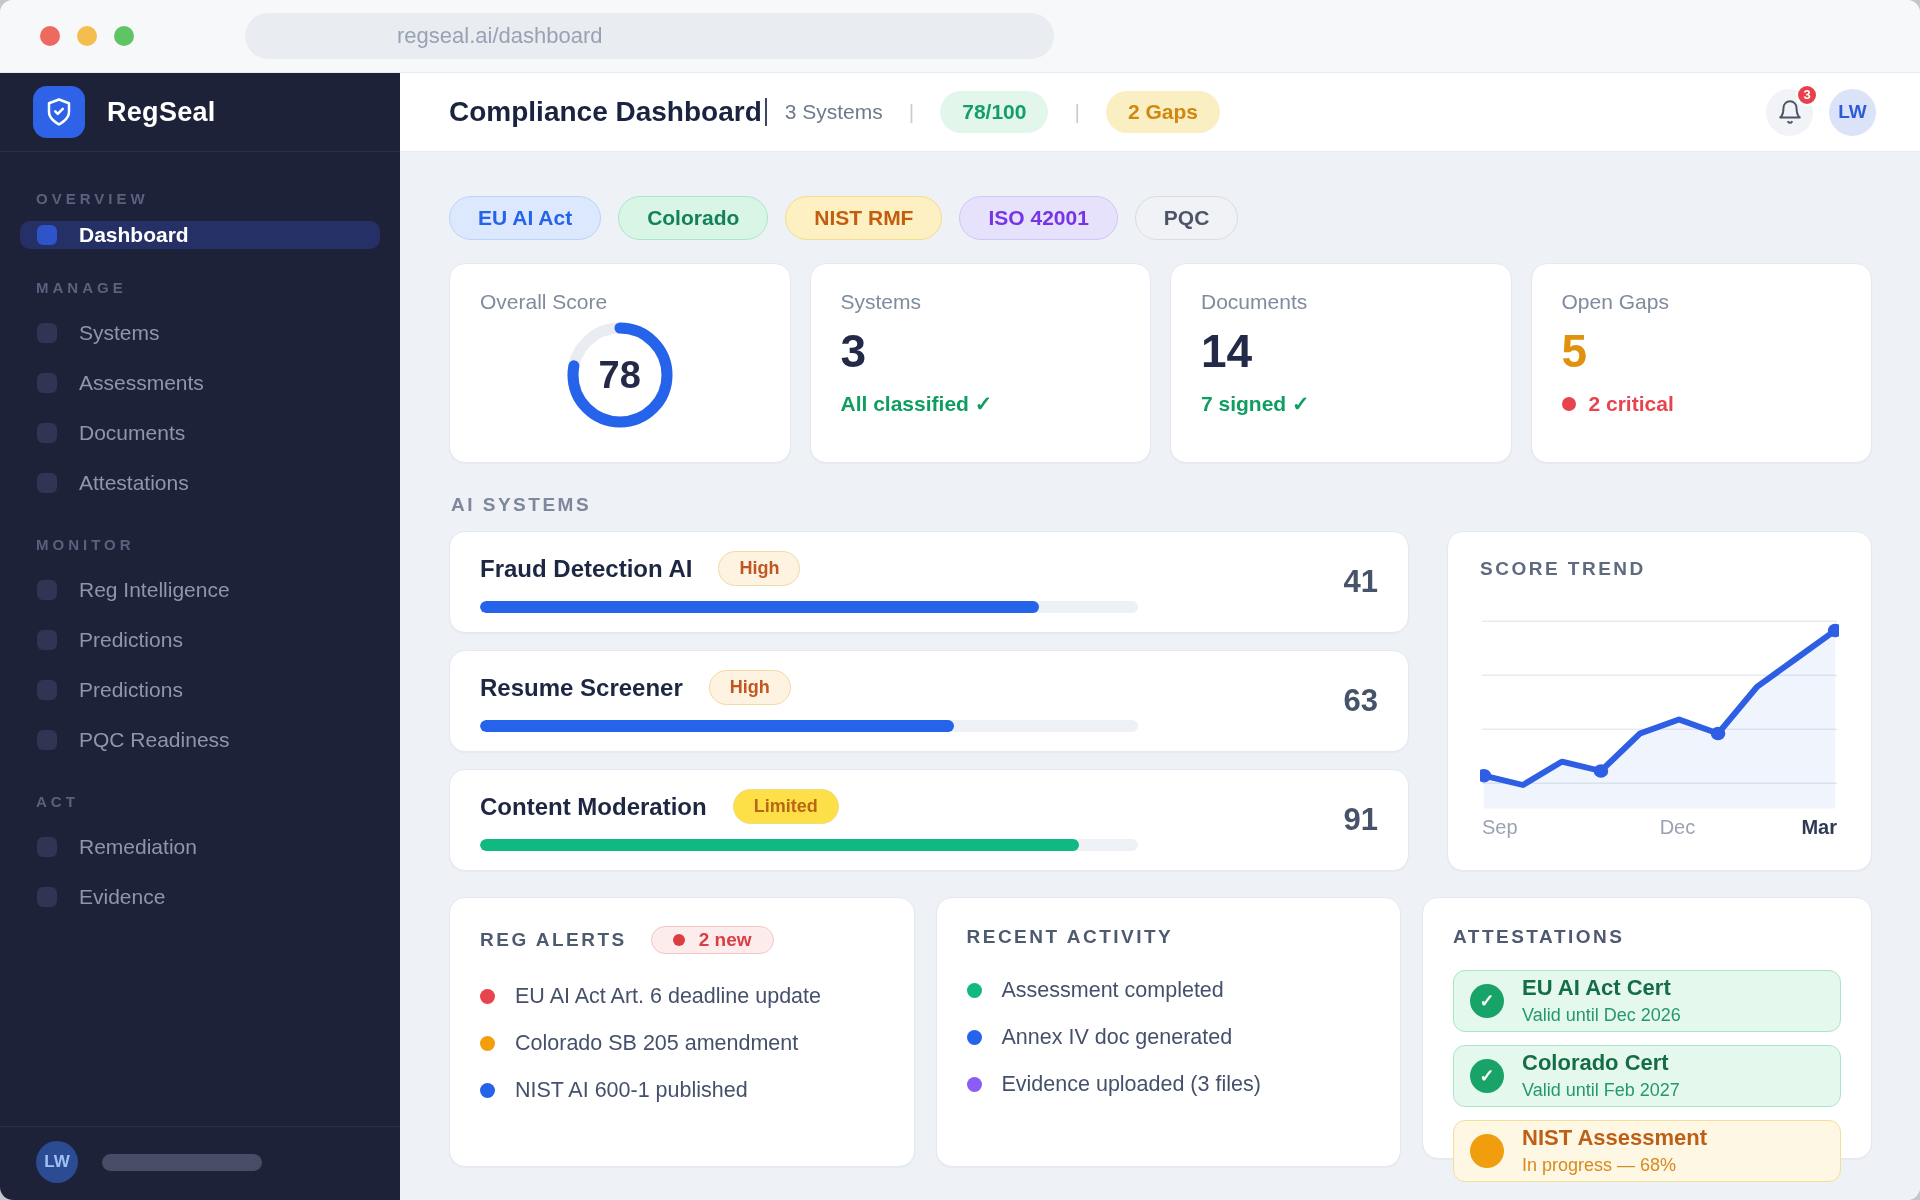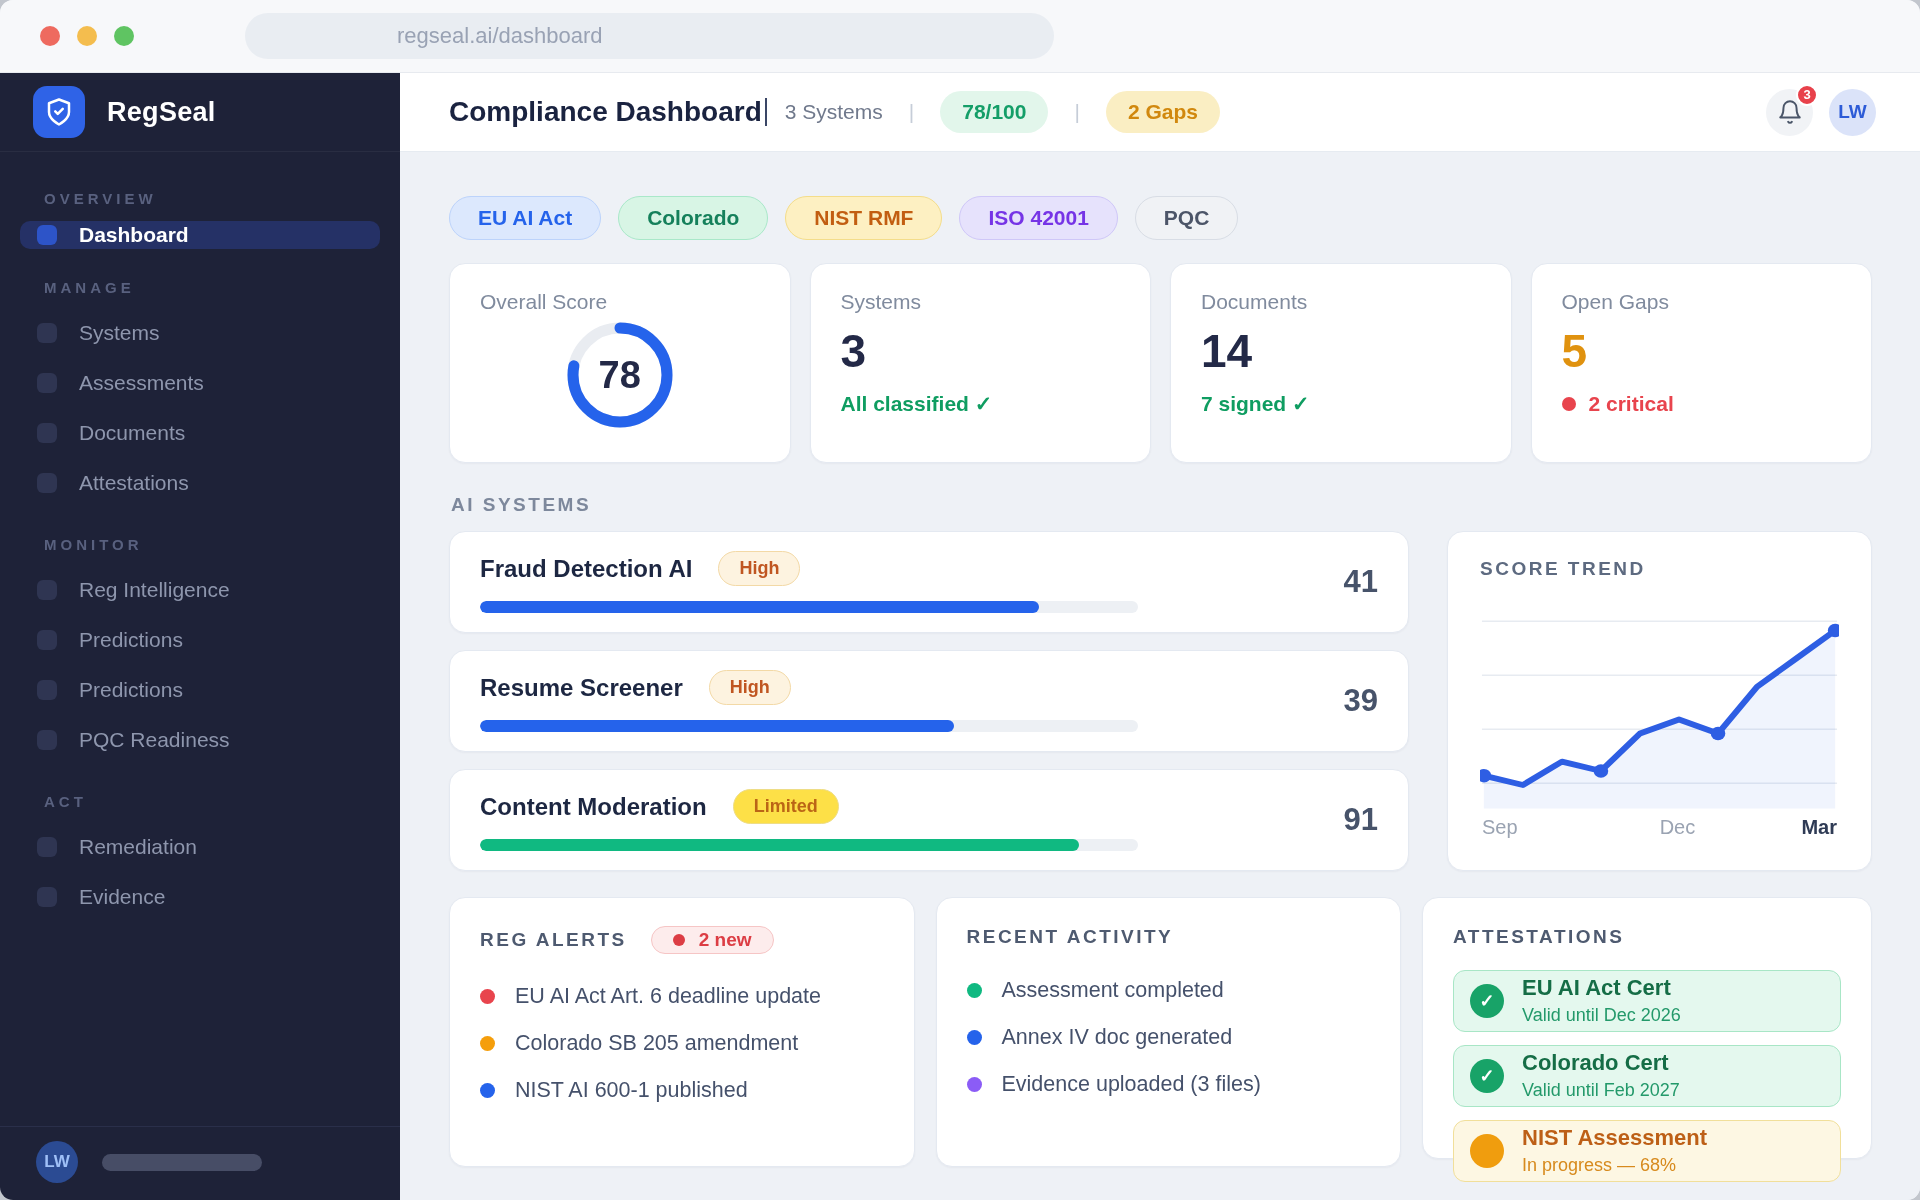--- a/index.html
+++ b/index.html
@@ -15,21 +15,21 @@
 
   
   .shell{display:flex;height:1128px;}
 
   
   .sidebar{width:400px;flex-shrink:0;background:#1e2238;position:relative;}
   .logo-row{height:78px;display:flex;align-items:center;gap:22px;padding:0 33px;border-bottom:1px solid rgba(255,255,255,0.05);}
   .logo-badge{width:52px;height:52px;border-radius:14px;background:#2f63e7;display:flex;align-items:center;justify-content:center;flex-shrink:0;}
   .brand{font-size:27px;font-weight:bold;color:#ffffff;letter-spacing:.3px;}
   .nav{padding:24px 20px 0;}
-  .nav-section-label{font-size:15px;font-weight:bold;letter-spacing:4px;color:#59617f;margin:30px 24px 14px;}
+  .nav-section-label{font-size:15px;font-weight:bold;letter-spacing:4px;color:#59617f;margin:30px 16px 14px;}
   .nav-section-label.first{margin-top:14px;}
   .nav-item{display:flex;align-items:center;gap:22px;padding:11px 17px;border-radius:10px;color:#8e96ad;font-size:21px;margin-bottom:4px;cursor:pointer;}
   .nav-item.active{background:#253166;color:#ffffff;font-weight:bold;padding:2px 17px;}
   .nav-icon{width:20px;height:20px;border-radius:6px;background:#2f3552;flex-shrink:0;}
   .nav-item.active .nav-icon{background:#2d54c8;}
   .user-row{position:absolute;bottom:0;left:0;right:0;border-top:1px solid #2a2f4a;display:flex;align-items:center;gap:24px;padding:14px 36px 18px;}
   .user-avatar{width:42px;height:42px;border-radius:50%;background:#2b4b93;color:#9fc0f7;display:flex;align-items:center;justify-content:center;font-size:17px;font-weight:bold;}
   .user-skel{width:160px;height:17px;border-radius:9px;background:#474d66;}
 
   
@@ -280,21 +280,21 @@
             <div class="sys-row">
               <div class="sys-left">
                 <div class="sys-top">
                   <span class="sys-name">Resume Screener</span>
                   <span class="sys-badge badge-high">High</span>
                 </div>
                 <div class="sys-track">
                   <div class="sys-fill" style="width: 72%; background: rgb(37, 99, 235);"></div>
                 </div>
               </div>
-              <span class="sys-score">39</span>
+              <span class="sys-score">63</span>
             </div>
             <div class="sys-row">
               <div class="sys-left">
                 <div class="sys-top">
                   <span class="sys-name">Content Moderation</span>
                   <span class="sys-badge badge-limited">Limited</span>
                 </div>
                 <div class="sys-track">
                   <div class="sys-fill" style="width: 91%; background: rgb(16, 185, 129);"></div>
                 </div>

